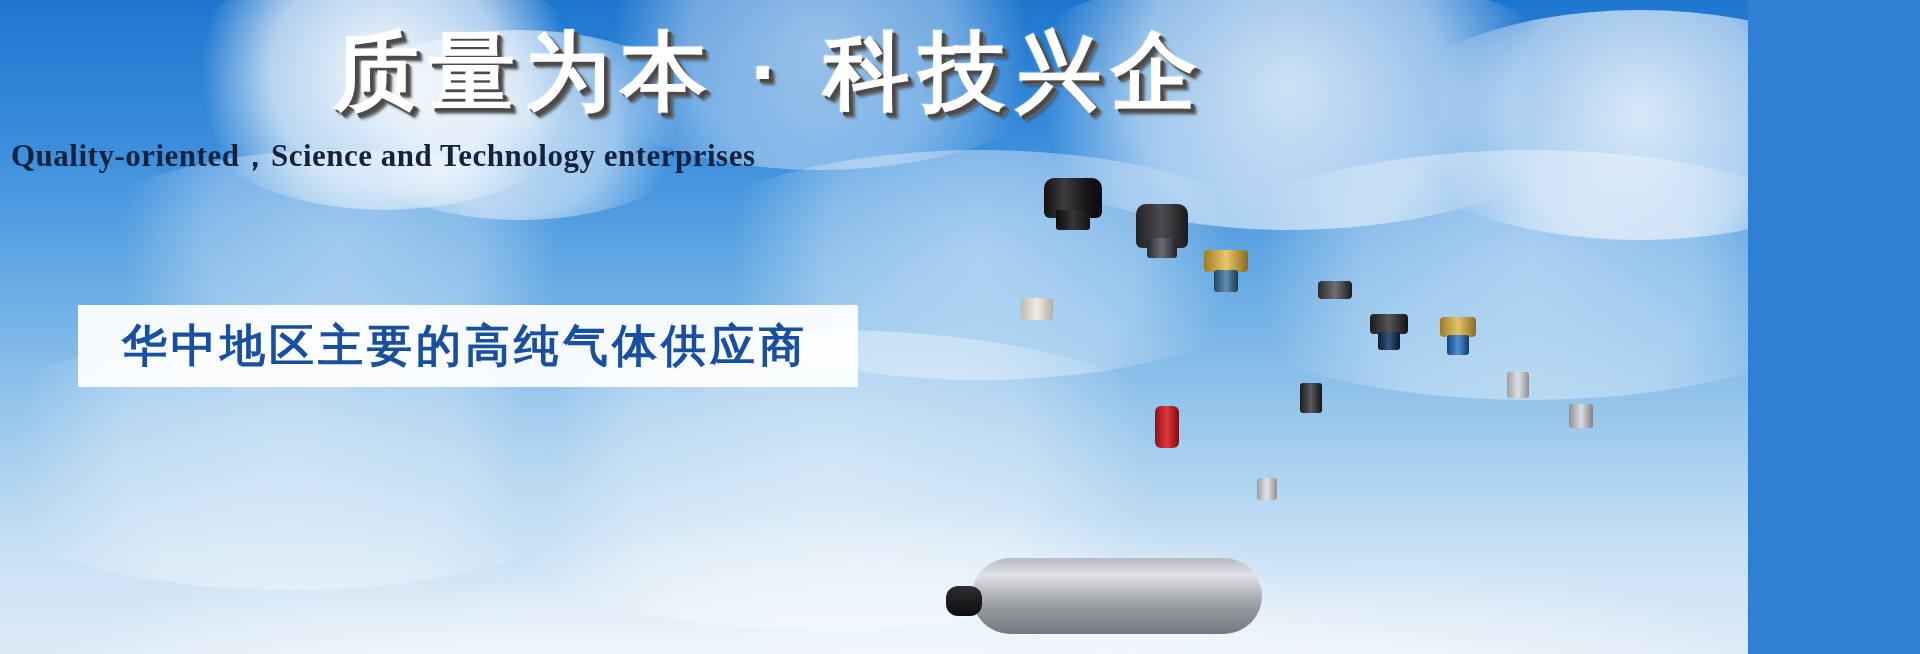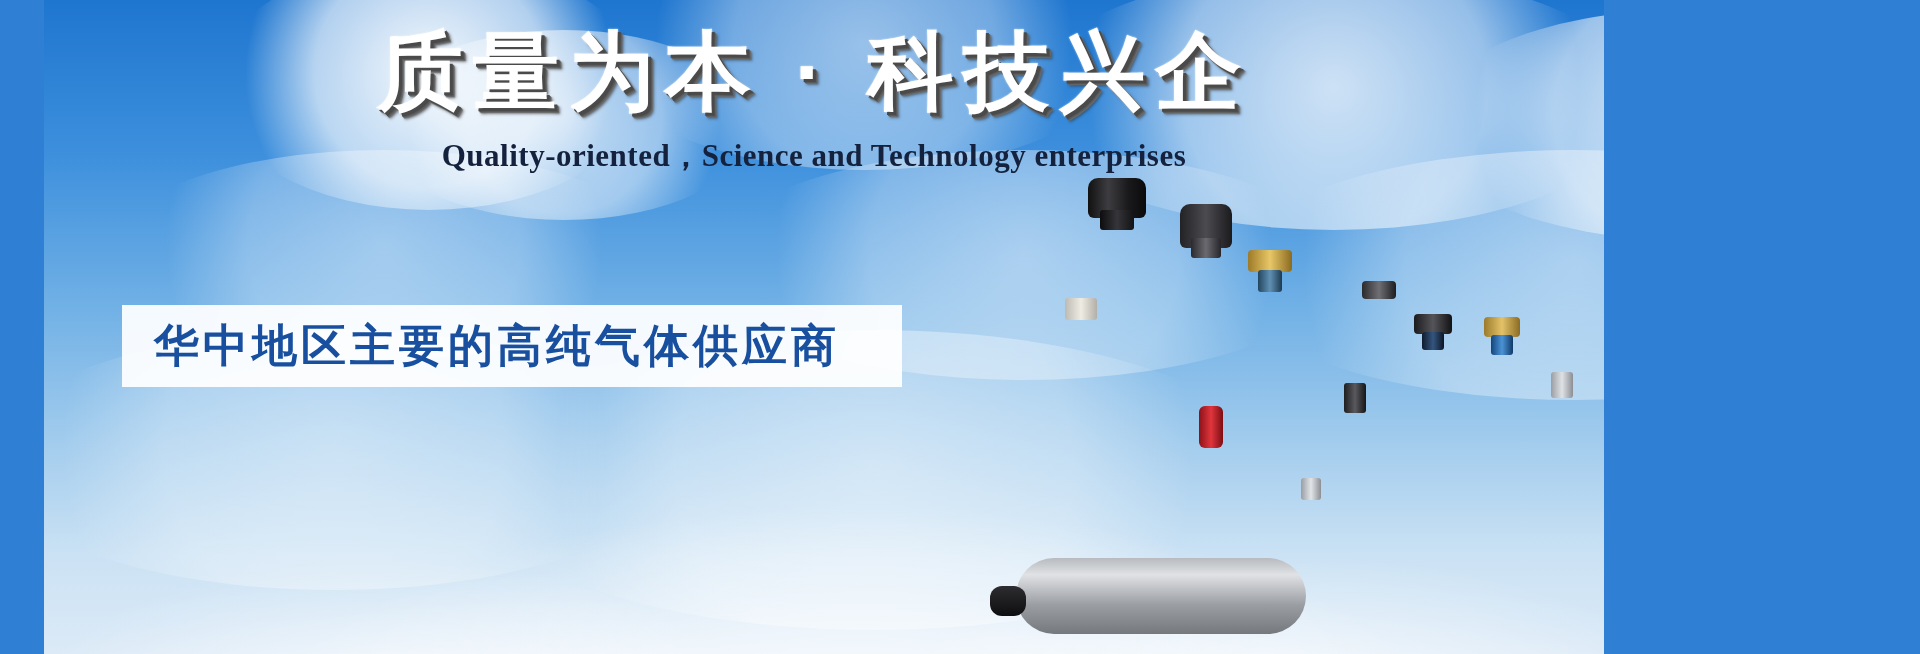--- a/index.html
+++ b/index.html
@@ -2,27 +2,26 @@
 <html><head>
 <meta charset="utf-8">
 <style>
   html,body{margin:0;padding:0;}
   body{
     width:1920px;height:654px;overflow:hidden;
     font-family:"Liberation Sans",sans-serif;
     background:#2f7fd4;
   }
   .banner{
-    position:relative;width:1560px;height:654px;overflow:hidden;
+    position:relative;width:1748px;height:654px;overflow:hidden;
     background:
       radial-gradient(ellipse 900px 380px at 52% 118%, rgba(255,255,255,0.92) 0%, rgba(255,255,255,0.55) 38%, rgba(255,255,255,0) 70%),
       radial-gradient(ellipse 620px 260px at 80% 112%, rgba(255,255,255,0.85) 0%, rgba(255,255,255,0) 68%),
       radial-gradient(ellipse 520px 230px at 22% 110%, rgba(255,255,255,0.80) 0%, rgba(255,255,255,0) 70%),
       linear-gradient(180deg,#1f76cf 0%, #3e90dd 24%, #73b2e6 48%, #a8cfee 70%, #cbe2f4 85%, #dceaf7 100%);
-    margin-left: 44px;
   }
   
   .cloud{position:absolute;border-radius:50%;background:radial-gradient(circle at 50% 45%, rgba(255,255,255,0.95) 0%, rgba(255,255,255,0.65) 45%, rgba(255,255,255,0) 72%);pointer-events:none;}
   .c1{left:170px;top:-40px;width:430px;height:250px;}
   .c2{left:330px;top:30px;width:380px;height:190px;opacity:.75;}
   .c3{left:560px;top:-60px;width:520px;height:230px;opacity:.55;}
   .c4{left:980px;top:-30px;width:620px;height:260px;opacity:.8;}
   .c5{left:1380px;top:10px;width:520px;height:230px;opacity:.85;}
   .c6{left:60px;top:150px;width:560px;height:210px;opacity:.45;}
   .c7{left:660px;top:150px;width:640px;height:230px;opacity:.5;}
@@ -34,34 +33,35 @@
   .headline{
     position:absolute;left:0;top:14px;width:1540px;text-align:center;
     font-family:"Liberation Sans",sans-serif;
     font-size:86px;font-weight:bold;color:#ffffff;letter-spacing:10px;
     text-shadow:
       3px 3px 0 #4a4a4a, 4px 4px 0 #5a5a5a, 5px 5px 1px #6b6b6b,
       6px 6px 3px rgba(40,40,40,.55), 0 0 2px rgba(255,255,255,.8);
     white-space:nowrap;
   }
   .subtitle{
-    position:absolute;left:0;top:135px;width:1540px;text-align:center;
+    position:absolute;left:0;top:135px;width:1540px;
     font-family:"Liberation Serif",serif;
     font-size:31px;font-weight:bold;color:#15223e;letter-spacing:.5px;
     white-space:nowrap;
+    padding-left:11px;
   }
   .hl-box{
     position:absolute;left:78px;top:305px;width:780px;height:82px;
     background:rgba(255,255,255,0.93);
     display:flex;align-items:center;
   }
   .hl-box-text{
     font-family:"Liberation Sans",sans-serif;
     font-size:45px;font-weight:bold;color:#18509f;letter-spacing:4px;
-    padding-left:32px;white-space:nowrap;
+    padding-left:44px;white-space:nowrap;
   }
   .paragraph{
     position:absolute;left:82px;top:425px;width:790px;
     font-family:"Liberation Serif",serif;
     font-size:29px;line-height:44px;color:#14213d;
     letter-spacing:1px;text-indent:58px;font-weight:500;
   }
 
   
   .cylinders{position:absolute;left:930px;top:0;width:990px;height:654px;}

